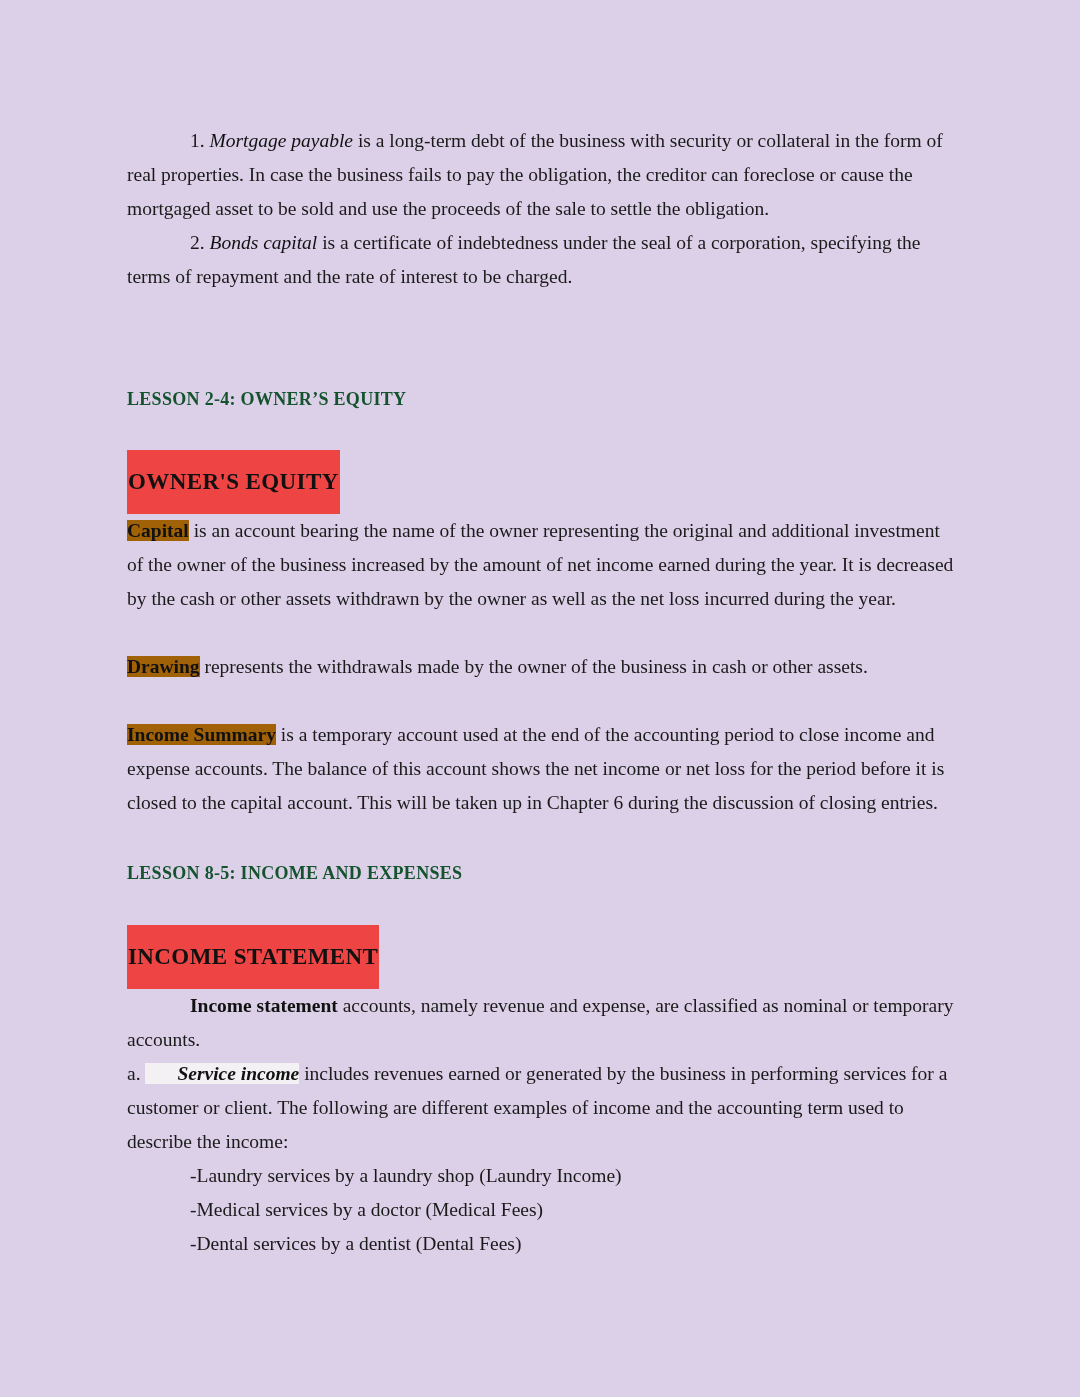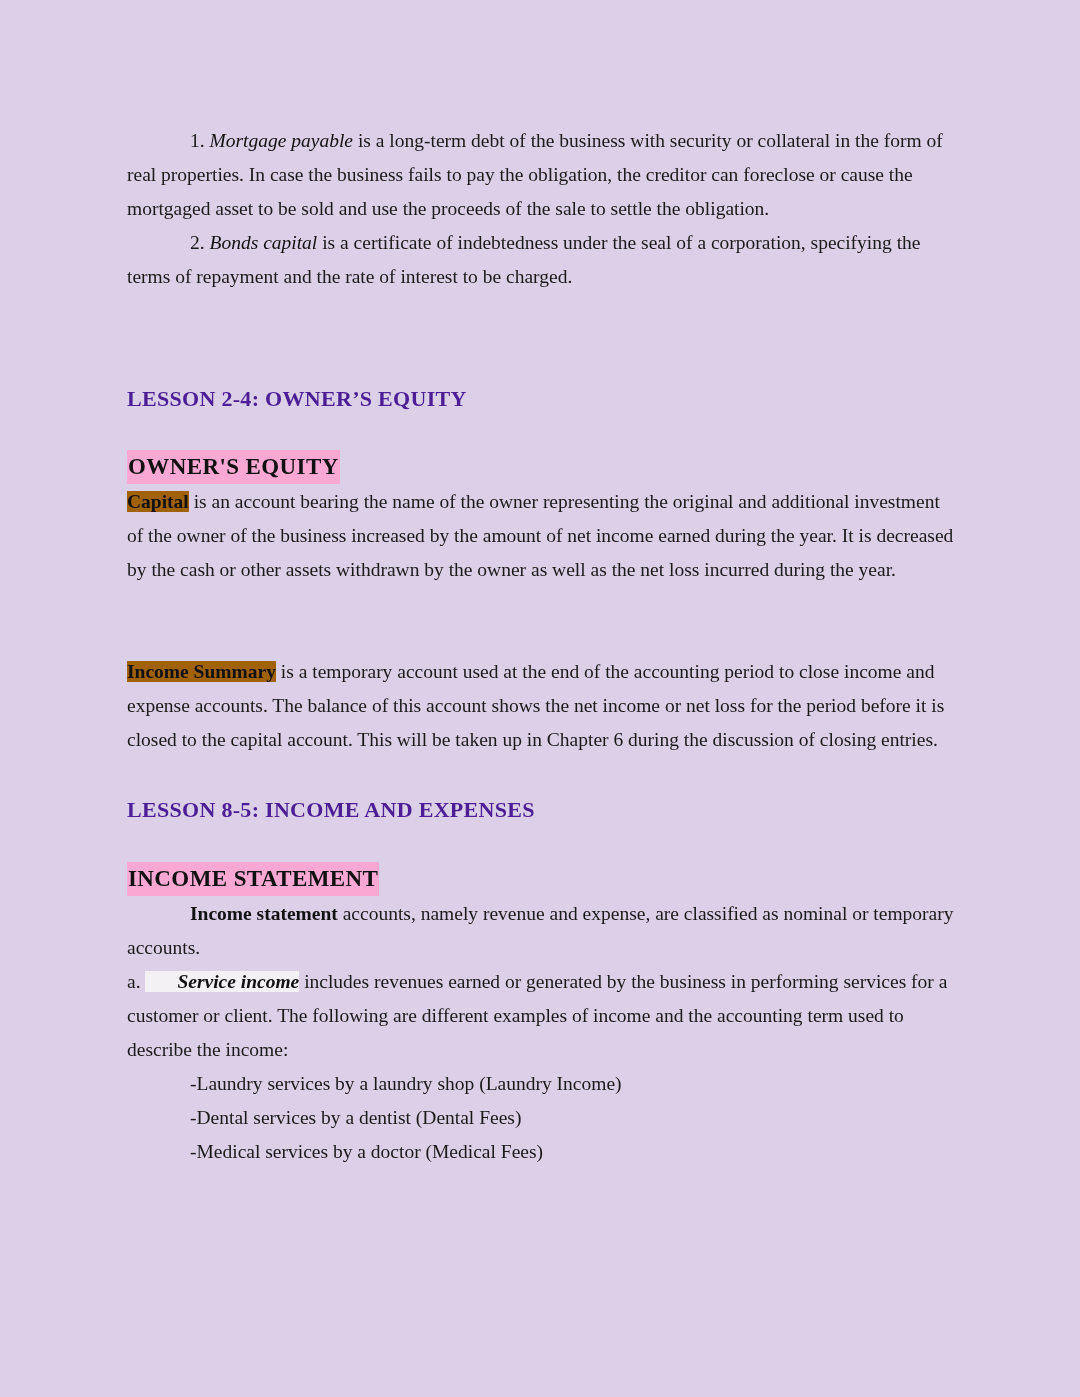--- a/index.html
+++ b/index.html
@@ -15,36 +15,36 @@
     position: absolute;
     left: 127px;
     top: 124px;
     width: 830px;
     font-size: 19.5px;
     line-height: 34px;
   }
   p { margin: 0; }
   .indent { text-indent: 63px; }
   .lesson {
-    color: #4c1d95;
+    color: #14532d;
     font-weight: bold;
-    font-size: 22px;
+    font-size: 18px;
     letter-spacing: 0.3px;
     line-height: 34px;
     margin: 0;
   }
   .section {
     display: inline-block;
-    background: #f9a8d4;
+    background: #ef4444;
     color: #111;
     font-weight: bold;
     font-size: 23px;
     letter-spacing: 0.4px;
     line-height: 34px;
-    padding: 0 1px;
+    padding: 15px 1px;
     margin: 0;
   }
   .term {
     background: #a16207;
     font-weight: bold;
     color: #111;
   }
   .term-i {
     background: #f3f1f3;
     font-weight: bold;
@@ -71,34 +71,35 @@
   <h2 class="lesson">LESSON 2-4: OWNER’S EQUITY</h2>
 
   <div style="height:34px"></div>
 
   <h3 class="section">OWNER'S EQUITY</h3>
 
   <p style="margin-top:0px"><span class="term">Capital</span><span> is an account bearing the name of the owner representing the original and additional investment of the owner of the business increased by the amount of net income earned during the year. It is decreased by the cash or other assets withdrawn by the owner as well as the net loss incurred during the year.</span></p>
 
   <div class="sp34"></div>
 
+  <p><span class="term">Drawing</span><span> represents the withdrawals made by the owner of the business in cash or other assets.</span></p>
 
   <div class="sp34"></div>
 
   <p><span class="term">Income Summary</span><span> is a temporary account used at the end of the accounting period to close income and expense accounts. The balance of this account shows the net income or net loss for the period before it is closed to the capital account. This will be taken up in Chapter 6 during the discussion of closing entries.</span></p>
 
   <div style="height:36px"></div>
 
   <h2 class="lesson">LESSON 8-5: INCOME AND EXPENSES</h2>
 
   <div style="height:35px"></div>
 
   <h3 class="section">INCOME STATEMENT</h3>
 
   <p class="indent"><span class="b">Income statement</span><span> accounts, namely revenue and expense, are classified as nominal or temporary accounts.</span></p>
 
   <p><span>a. </span><span class="term-i">Service income</span><span> includes revenues earned or generated by the business in performing services for a customer or client. The following are different examples of income and the accounting term used to describe the income:</span></p>
 
   <p class="list-item">-Laundry services by a laundry shop (Laundry Income)</p>
+  <p class="list-item">-Medical services by a doctor (Medical Fees)</p>
   <p class="list-item">-Dental services by a dentist (Dental Fees)</p>
-  <p class="list-item">-Medical services by a doctor (Medical Fees)</p>
 
 </div>
 
 </body></html>

